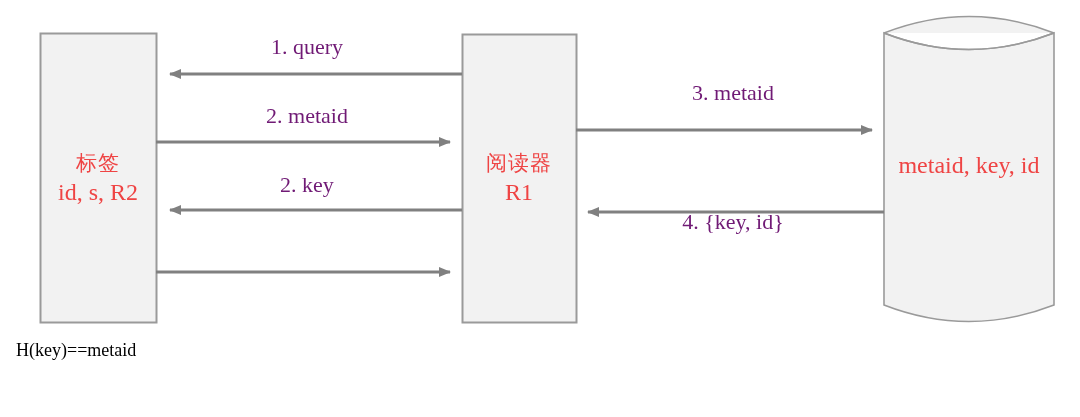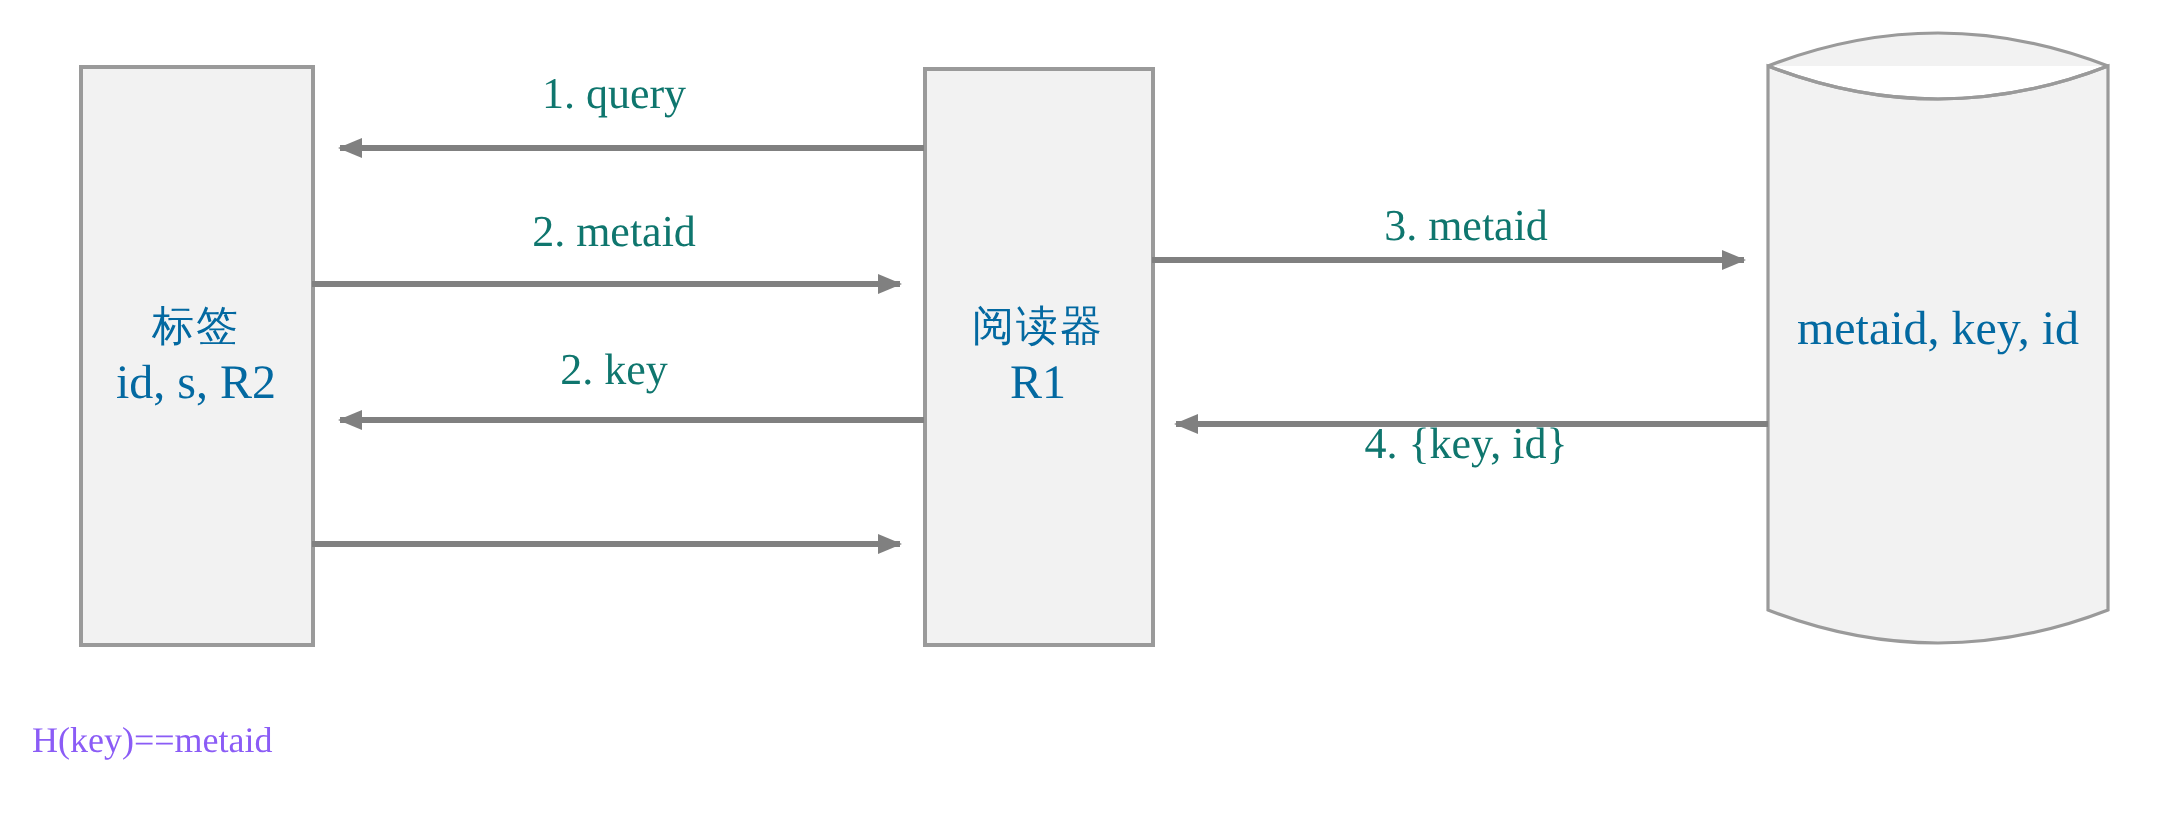--- a/index.html
+++ b/index.html
@@ -18,48 +18,47 @@
   #diagram-svg {
     position: absolute;
     left: 0;
     top: 0;
     width: 1080px;
     height: 417px;
   }
   .node-label {
     position: absolute;
     text-align: center;
-    color: #0369a1;
+    color: #ef4444;
     font-family: "Liberation Serif", "DejaVu Serif", serif;
     line-height: 1.28;
     white-space: nowrap;
     pointer-events: none;
   }
   .node-label .cn {
     font-size: 21px;
     letter-spacing: 1px;
   }
   .node-label .sub {
     font-size: 24px;
   }
   .edge-label {
     position: absolute;
     text-align: center;
-    color: #0f766e;
+    color: #701a75;
     font-size: 22px;
     white-space: nowrap;
     font-family: "Liberation Serif", "DejaVu Serif", serif;
   }
   .caption {
     position: absolute;
-    color: #8b5cf6;
+    color: #000000;
     font-size: 18px;
     white-space: nowrap;
     font-family: "Liberation Serif", "DejaVu Serif", serif;
-    margin-top: 20px;
   }
 </style>
 </head>
 <body>
 
 <div id="canvas">
 
   <svg id="diagram-svg" viewBox="0 0 1080 417" xmlns="http://www.w3.org/2000/svg">
     <defs>
       <marker id="arrow-right" markerWidth="12" markerHeight="10" refX="11" refY="5" orient="auto" markerUnits="userSpaceOnUse">
@@ -107,21 +106,21 @@
   </div>
 
   <div class="node-label" style="left:884px; top:150px; width:170px;">
     <div class="sub">metaid, key, id</div>
   </div>
 
   <div class="edge-label" style="left:207px; top:34px; width:200px;">1. query</div>
 
   <div class="edge-label" style="left:207px; top:103px; width:200px;">2. metaid</div>
 
-  <div class="edge-label" style="left:633px; top:100px; width:200px;">3. metaid</div>
+  <div class="edge-label" style="left:633px; top:80px; width:200px;">3. metaid</div>
 
   <div class="edge-label" style="left:633px; top:164px; width:200px;margin-top:45px;">4. {key, id}</div>
 
   <div class="edge-label" style="left:207px; top:172px; width:200px;">2. key</div>
 
 
   <div class="caption" style="left:16px; top:340px;">H(key)==metaid</div>
 
 
 </div>

